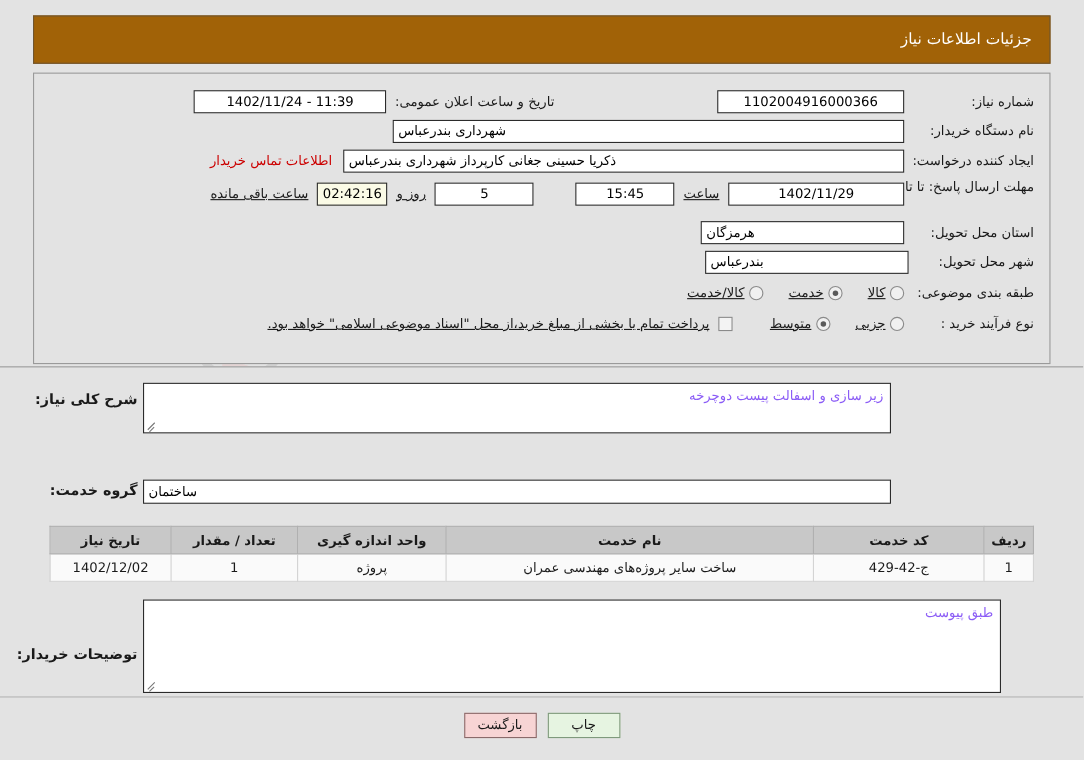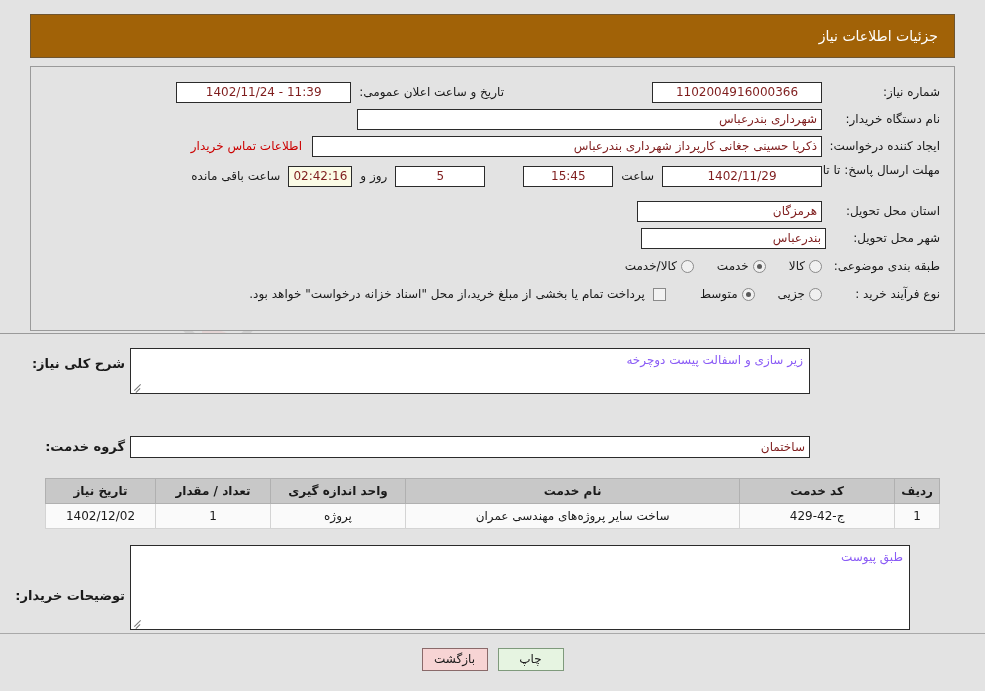--- a/index.html
+++ b/index.html
@@ -93,32 +93,32 @@
   }
   .lbl.two-line { line-height: 13px; }
   .field {
     background: #ffffff;
     border: 1px solid #2b2b2b;
     height: 21px;
     line-height: 19px;
     padding: 0 4px;
     font-size: 12px;
     text-align: center;
-    color: #7f1d1d;
+    color: #000000;
     overflow: hidden;
   }
-  .field.rtl-right { text-align: right; }
+  .field.rtl-right { text-align: left; }
   .field.yellow { background: #fbfbe6; }
   .link-red {
     color: #cc0000;
     font-size: 12px;
     text-decoration: none;
     cursor: pointer;
   }
-  .sm-lbl { font-size: 12px; color: #1a1a1a; }
+  .sm-lbl { font-size: 12px; color: #1a1a1a; text-decoration: underline; }
 
   
   .radio {
     display: inline-block;
     width: 13px; height: 13px;
     border-radius: 50%;
     background: #f0f0f0;
     border: 1px solid #8a8a8a;
     position: relative;
     vertical-align: middle;
@@ -324,21 +324,21 @@
         <span class="radio-item">
           <span class="radio"></span>
           <span class="sm-lbl">جزیی</span>
         </span>
         <span class="radio-item">
           <span class="radio checked"></span>
           <span class="sm-lbl">متوسط</span>
         </span>
       </span>
       <span class="cbx" style="margin-right:16px;"></span>
-      <span class="sm-lbl" style="margin-right:8px;">پرداخت تمام یا بخشی از مبلغ خرید،از محل "اسناد خزانه درخواست" خواهد بود.</span>
+      <span class="sm-lbl" style="margin-right:8px;">پرداخت تمام یا بخشی از مبلغ خرید،از محل "اسناد موضوعی اسلامی" خواهد بود.</span>
     </div>
   </div>
 
   <div id="mid-panel" class="panel"></div>
 
   <div style="position:absolute; top:356px; right:860px; z-index:4;">
     <span class="bold-lbl">شرح کلی نیاز:</span>
   </div>
   <div class="textarea-box" style="top:348px; right:175px; width:680px; height:46px; z-index:4;">
     <div class="ta-text">زیر سازی و اسفالت پیست دوچرخه</div>

